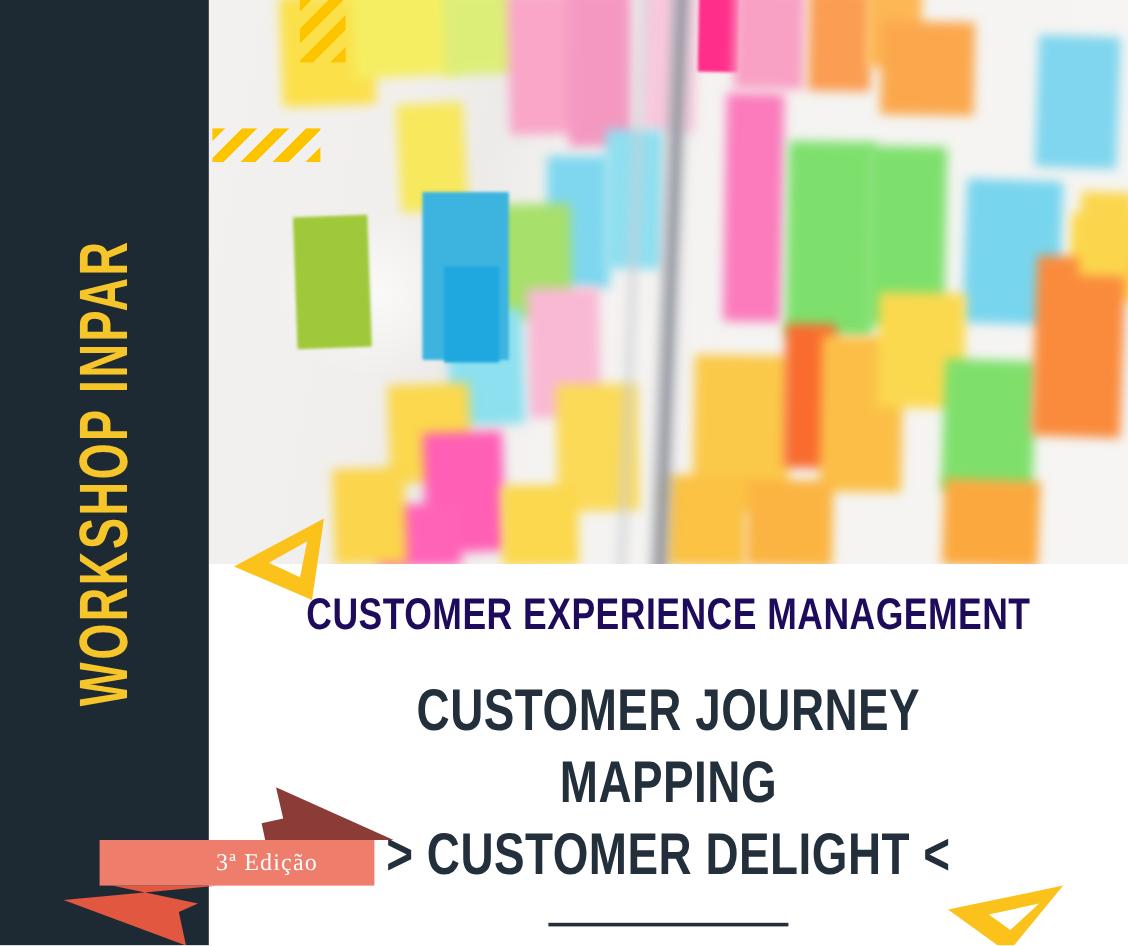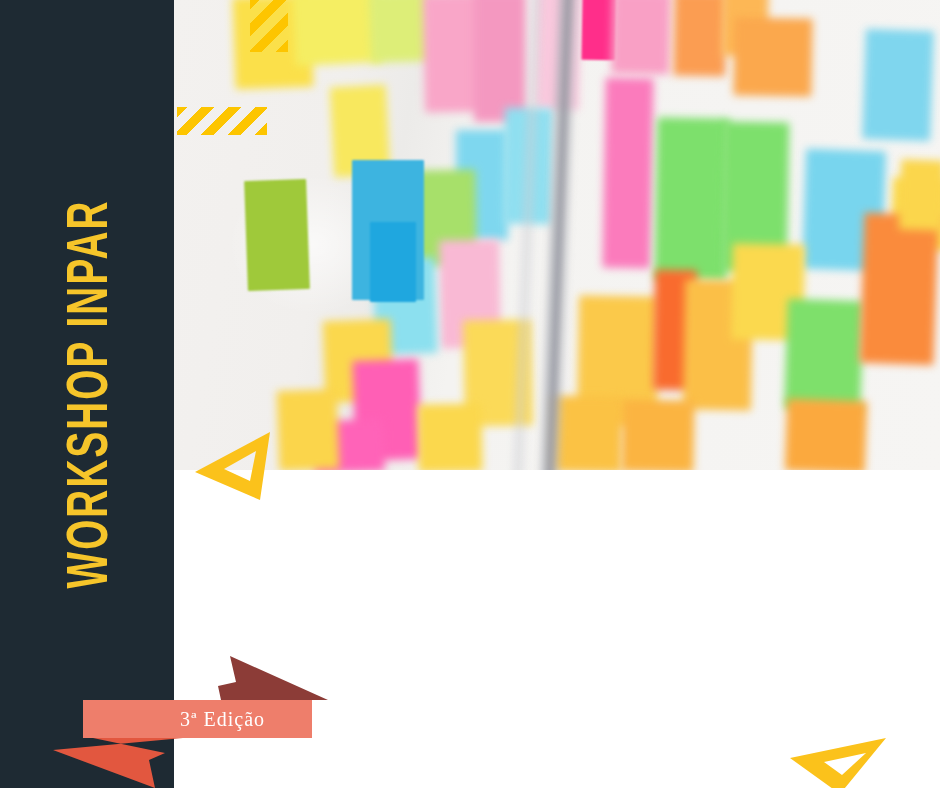--- a/index.html
+++ b/index.html
@@ -290,14 +290,23 @@
     <svg class="ribbon-fold-top" viewBox="0 0 112 44">
       <path d="M5 44 L2 30 L20 26 L14 0 L112 44 Z" fill="#8c3c37"></path>
     </svg>
     <svg class="ribbon-fold-bottom" viewBox="0 0 130 50">
       <path d="M130 0 L40 0 L112 15 L96 22 L102 50 L0 12 Z" fill="#e2573f"></path>
     </svg>
     <div class="ribbon-band"></div>
     <div class="ribbon-label">3ª Edição</div>
   </div>
 
+  <div class="content">
+    <h2 class="kicker">CUSTOMER EXPERIENCE MANAGEMENT</h2>
+    <h1 class="headline">
+      <span>CUSTOMER JOURNEY MAPPING</span>
+      <span class="headline-line2">&gt; CUSTOMER DELIGHT &lt;</span>
+    </h1>
+    <div class="divider"></div>
+    <p class="date">Lisboa, 9 de Maio de 2019</p>
+  </div>
 
 </div>
 
 </body></html>

